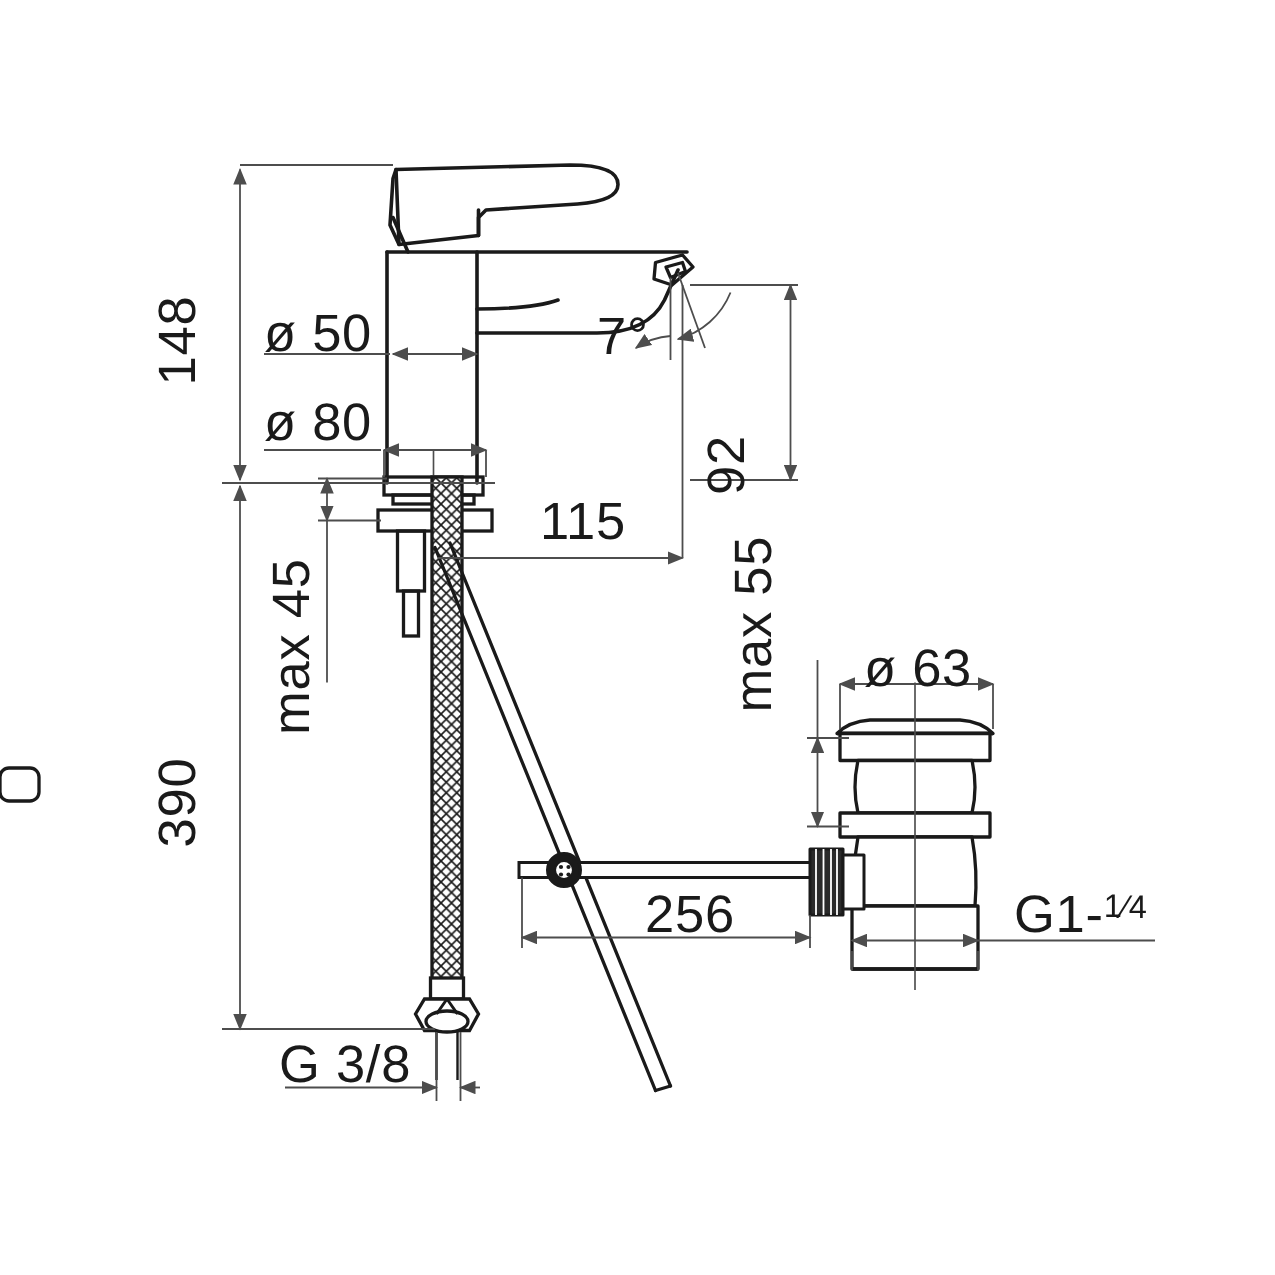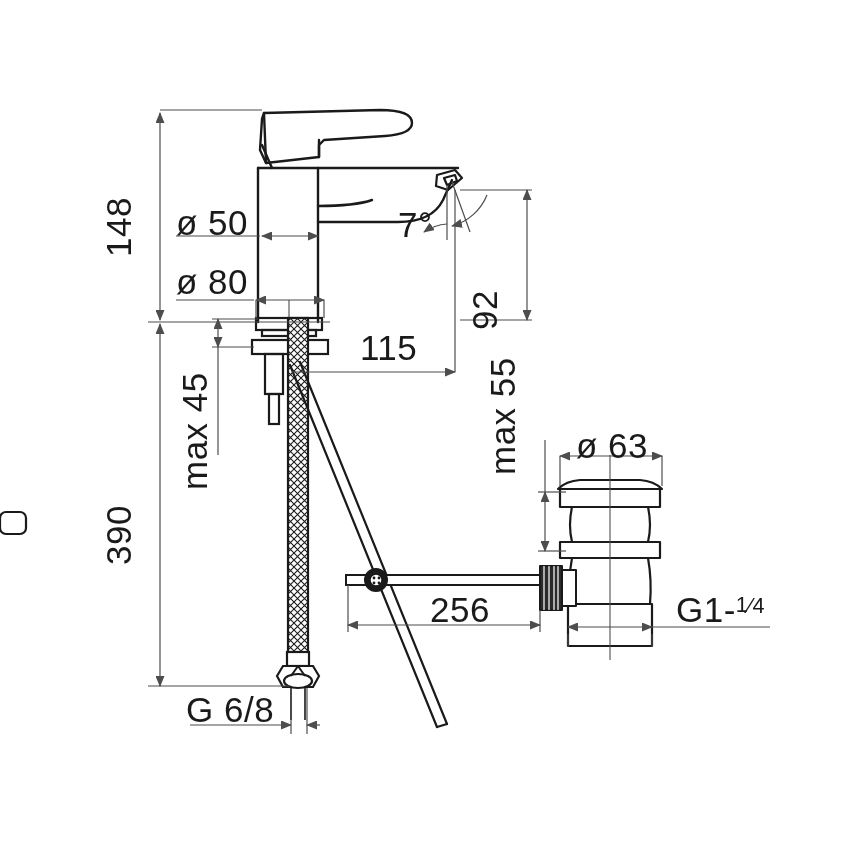--- a/index.html
+++ b/index.html
@@ -215,21 +215,21 @@
   <div class="dimtext t-big" style="left:176px; top:205px;">ø 50</div>
 
   <div class="dimtext t-big" style="left:176px; top:264px;">ø 80</div>
 
   <div class="dimtext t-big" style="left:398px; top:207px;">7°</div>
 
   <div class="dimtext t-big rot90" style="left:502px; top:295px;">92</div>
 
   <div class="dimtext t-big" style="left:360px; top:330px;">115</div>
 
-  <div class="dimtext t-big" style="left:186px; top:692px;">G 6/8</div>
+  <div class="dimtext t-big" style="left:186px; top:692px;">G 3/8</div>
 
   <div class="dimtext t-big rot90" style="left:520px; top:440px;">max 55</div>
 
   <div class="dimtext t-big" style="left:576px; top:428px;">ø 63</div>
 
   <div class="dimtext t-big" style="left:430px; top:592px;">256</div>
 
   <div class="dimtext t-big" style="left:676px; top:592px;"><span>G1-</span><span class="frac"><span class="num">1</span>⁄<span>4</span></span></div>
 
 </div>

